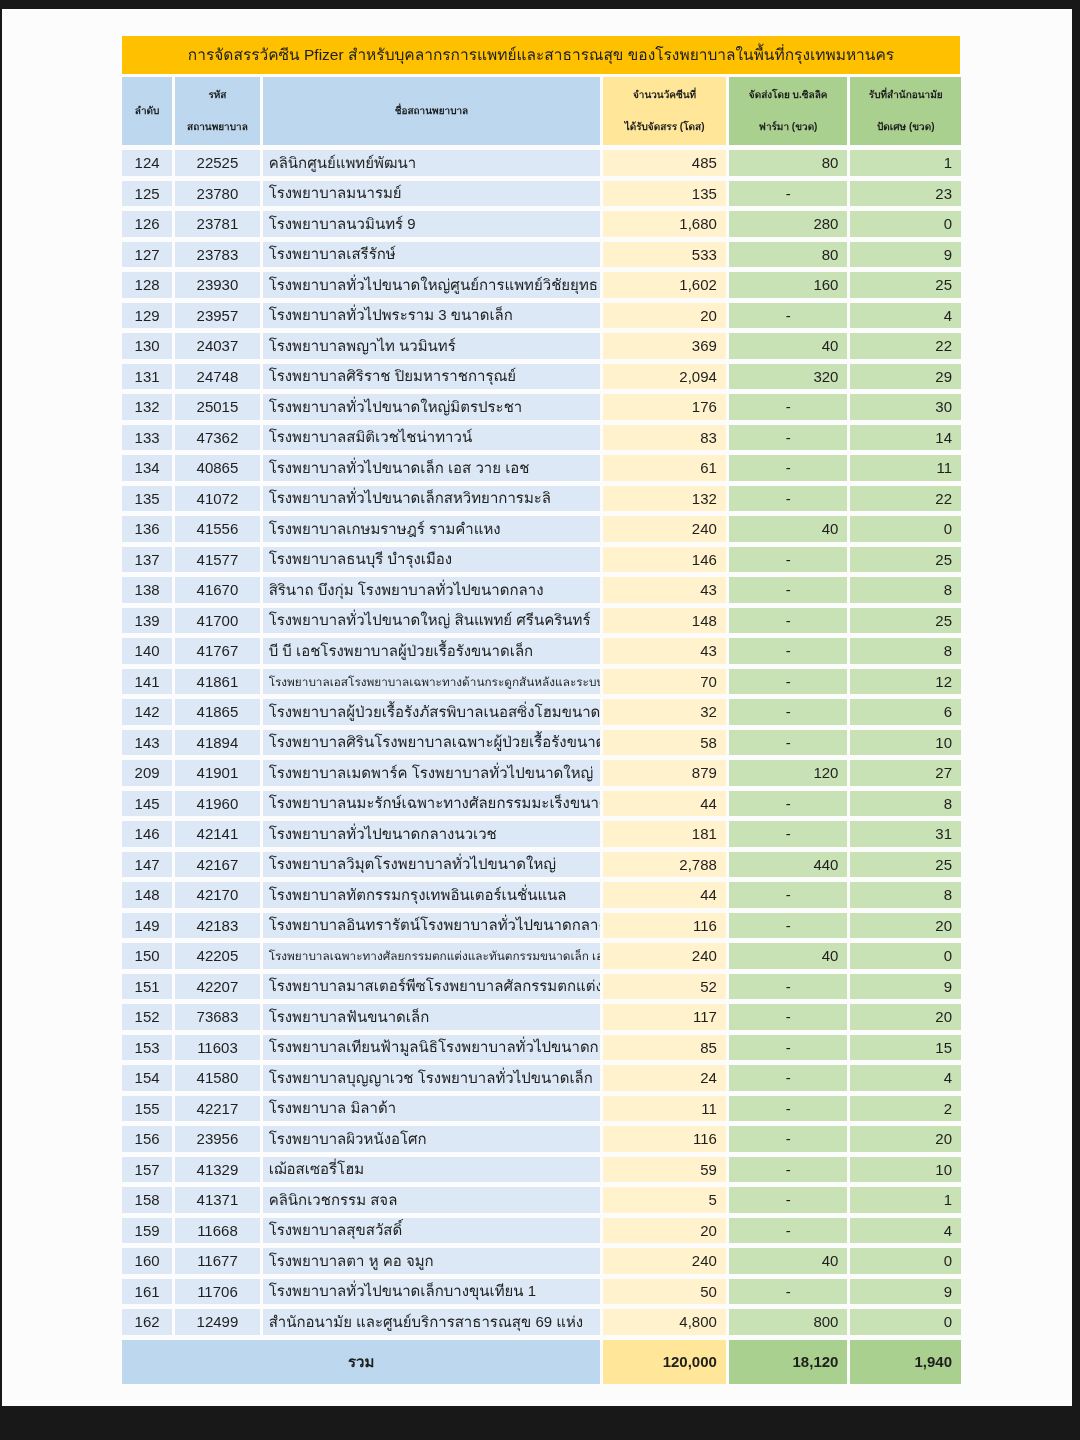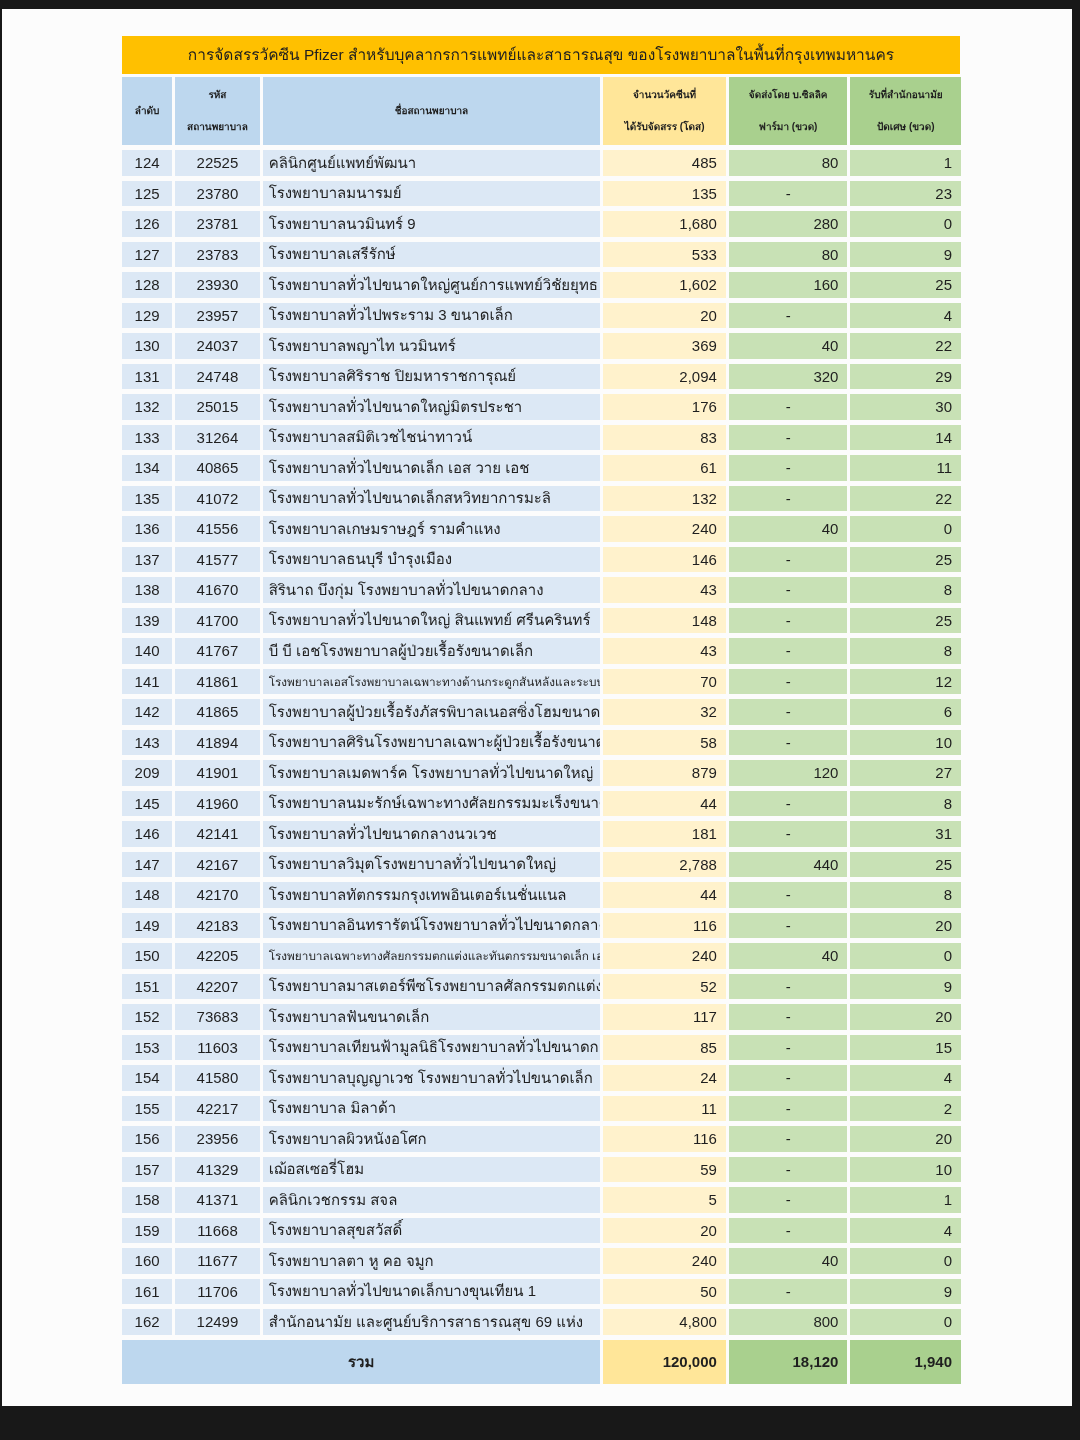--- a/index.html
+++ b/index.html
@@ -146,21 +146,21 @@
           <tr>
             <td class="rb cnum">132</td>
             <td class="rb cnum">25015</td>
             <td class="rb cname">โรงพยาบาลทั่วไปขนาดใหญ่มิตรประชา</td>
             <td class="ry num">176</td>
             <td class="rg dash">-</td>
             <td class="rg num">30</td>
           </tr>
           <tr>
             <td class="rb cnum">133</td>
-            <td class="rb cnum">31264</td>
+            <td class="rb cnum">47362</td>
             <td class="rb cname">โรงพยาบาลสมิติเวชไชน่าทาวน์</td>
             <td class="ry num">83</td>
             <td class="rg dash">-</td>
             <td class="rg num">14</td>
           </tr>
           <tr>
             <td class="rb cnum">134</td>
             <td class="rb cnum">40865</td>
             <td class="rb cname">โรงพยาบาลทั่วไปขนาดเล็ก เอส วาย เอช</td>
             <td class="ry num">61</td>

